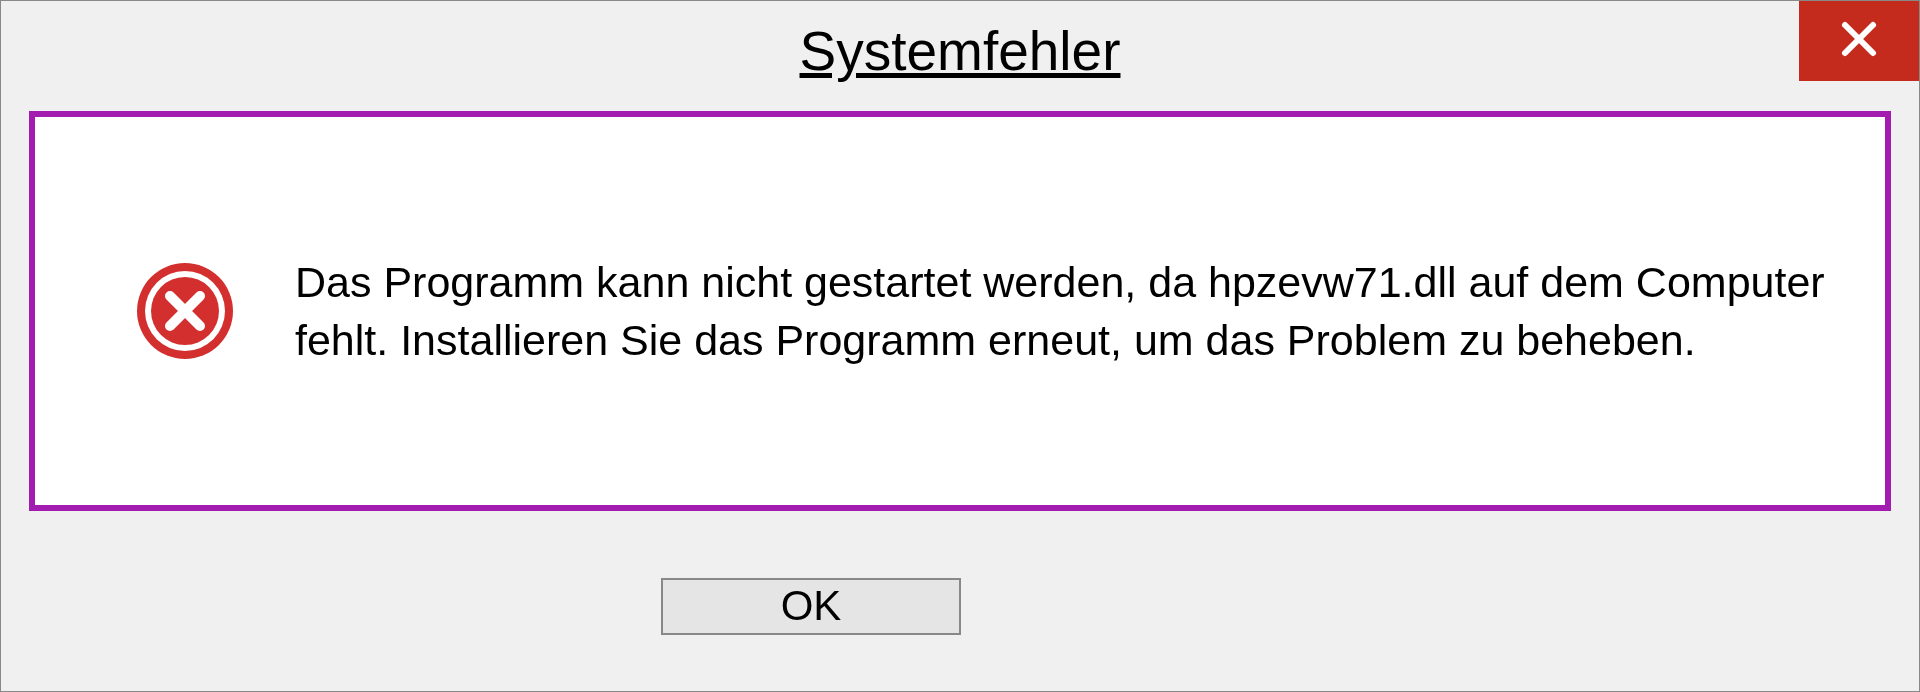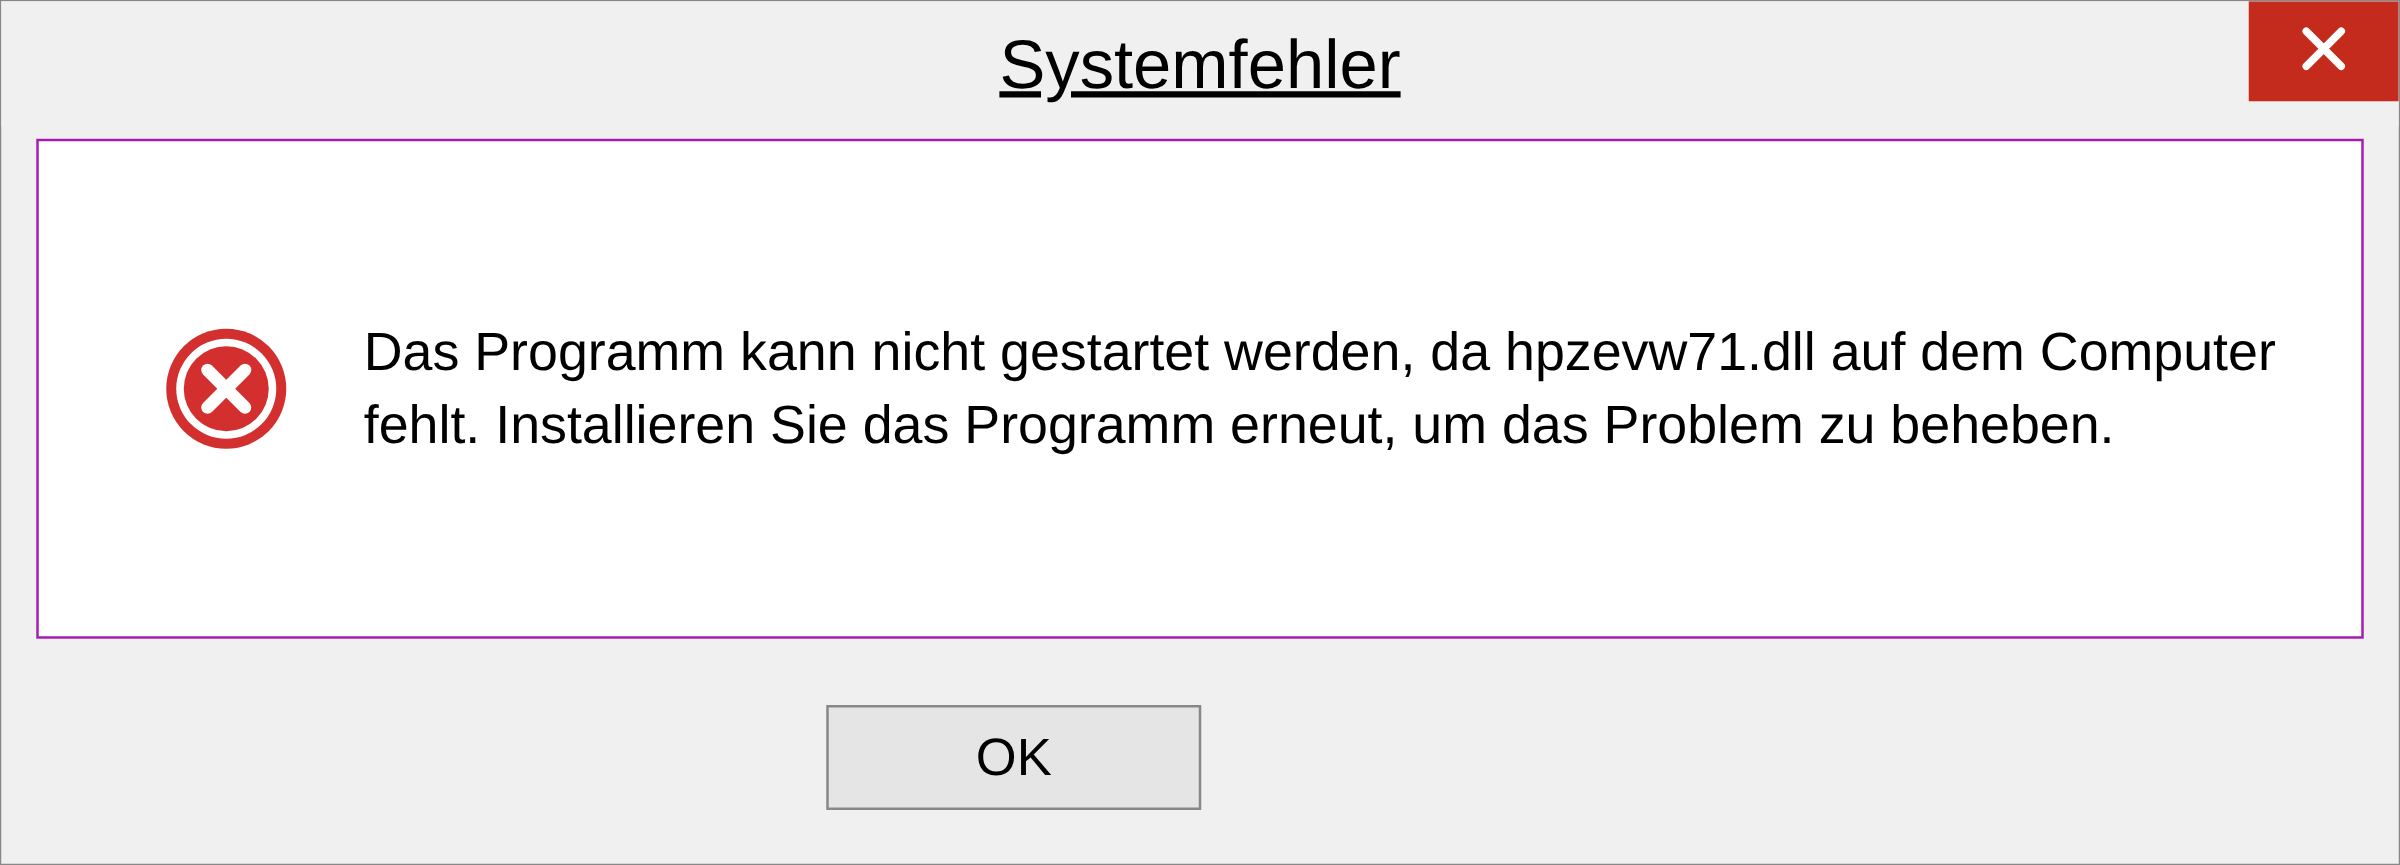--- a/index.html
+++ b/index.html
@@ -35,21 +35,21 @@
       display: flex;
       align-items: center;
       justify-content: center;
       cursor: pointer;
     }
     .close-btn svg { width: 40px; height: 40px; }
     .content-panel {
       margin: 10px 28px 0 28px;
       height: 400px;
       background: #ffffff;
-      border: 2px solid #a21caf;
+      border: 6px solid #a21caf;
       display: flex;
       align-items: center;
       padding: 0 60px 0 100px;
       gap: 60px;
     }
     .error-icon {
       width: 100px;
       height: 100px;
       flex-shrink: 0;
     }
@@ -73,21 +73,21 @@
     .watermark {
       font-size: 64px;
       font-weight: 900;
       font-style: italic;
       color: #d32f2f;
       letter-spacing: -1px;
       font-family: Arial, sans-serif;
     }
     .ok-btn {
       width: 300px;
-      height: 84px;
+      height: 57px;
       background: #e5e5e5;
       border: 2px solid #888;
       font-size: 42px;
       color: #000;
       cursor: pointer;
       font-family: inherit;
     }
   </style>
 </head>
 <body>

